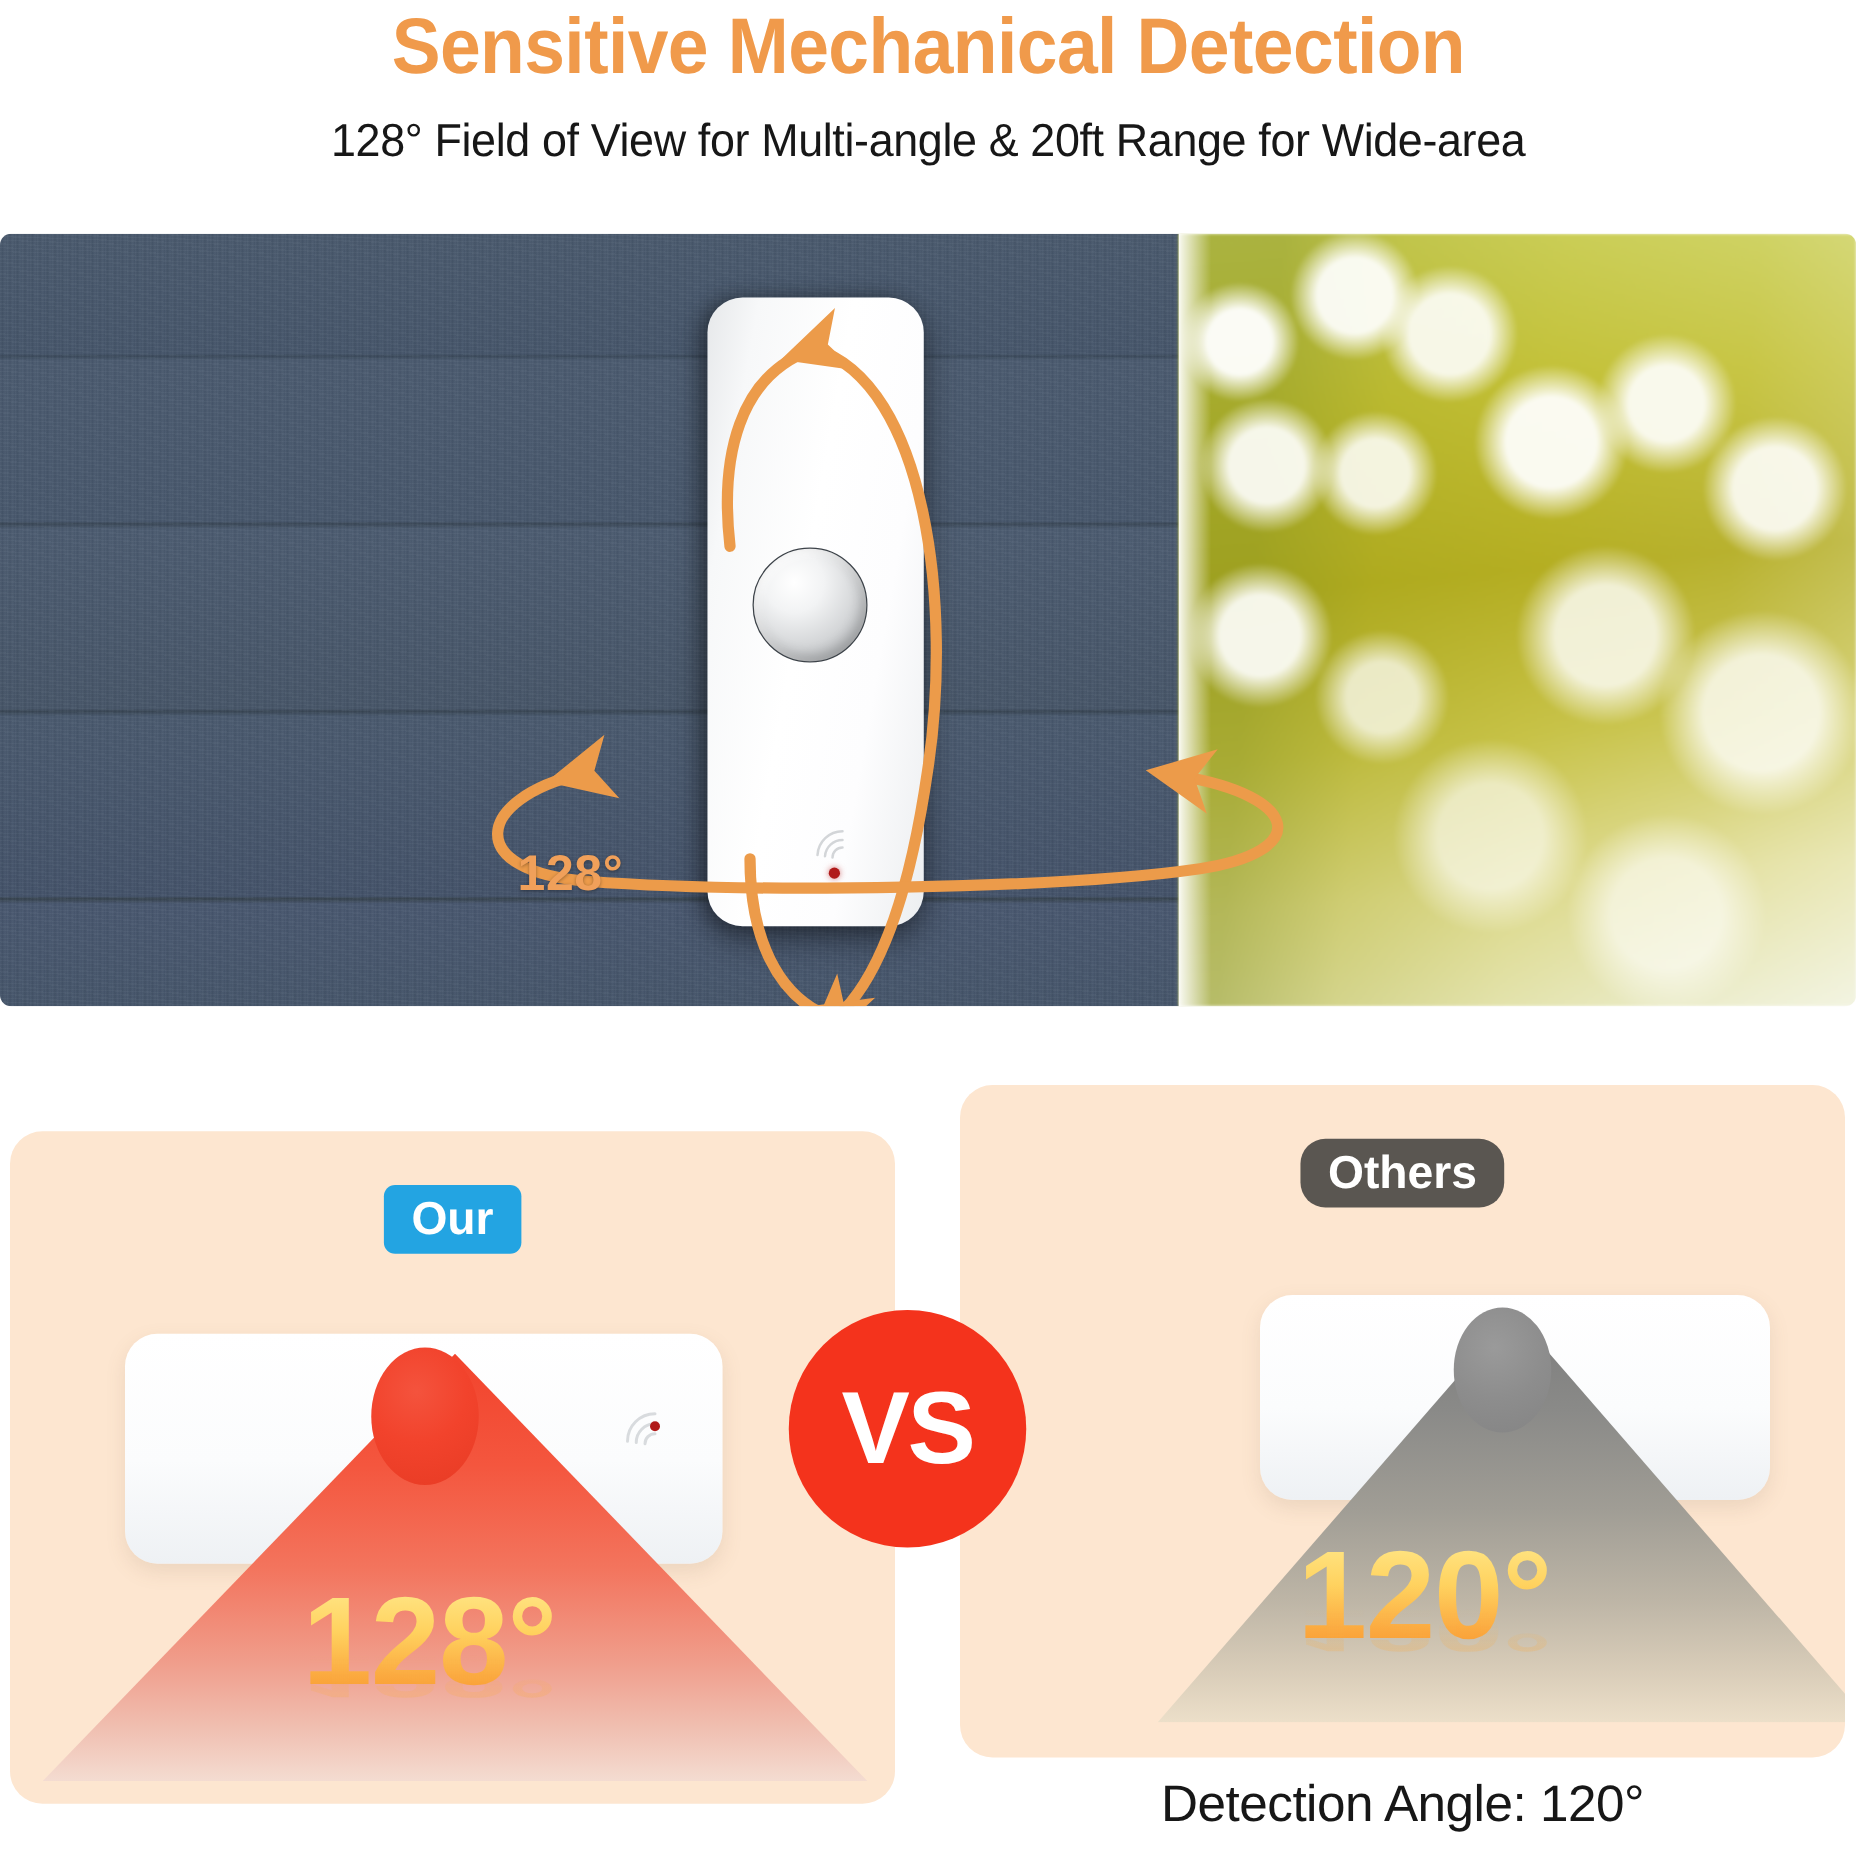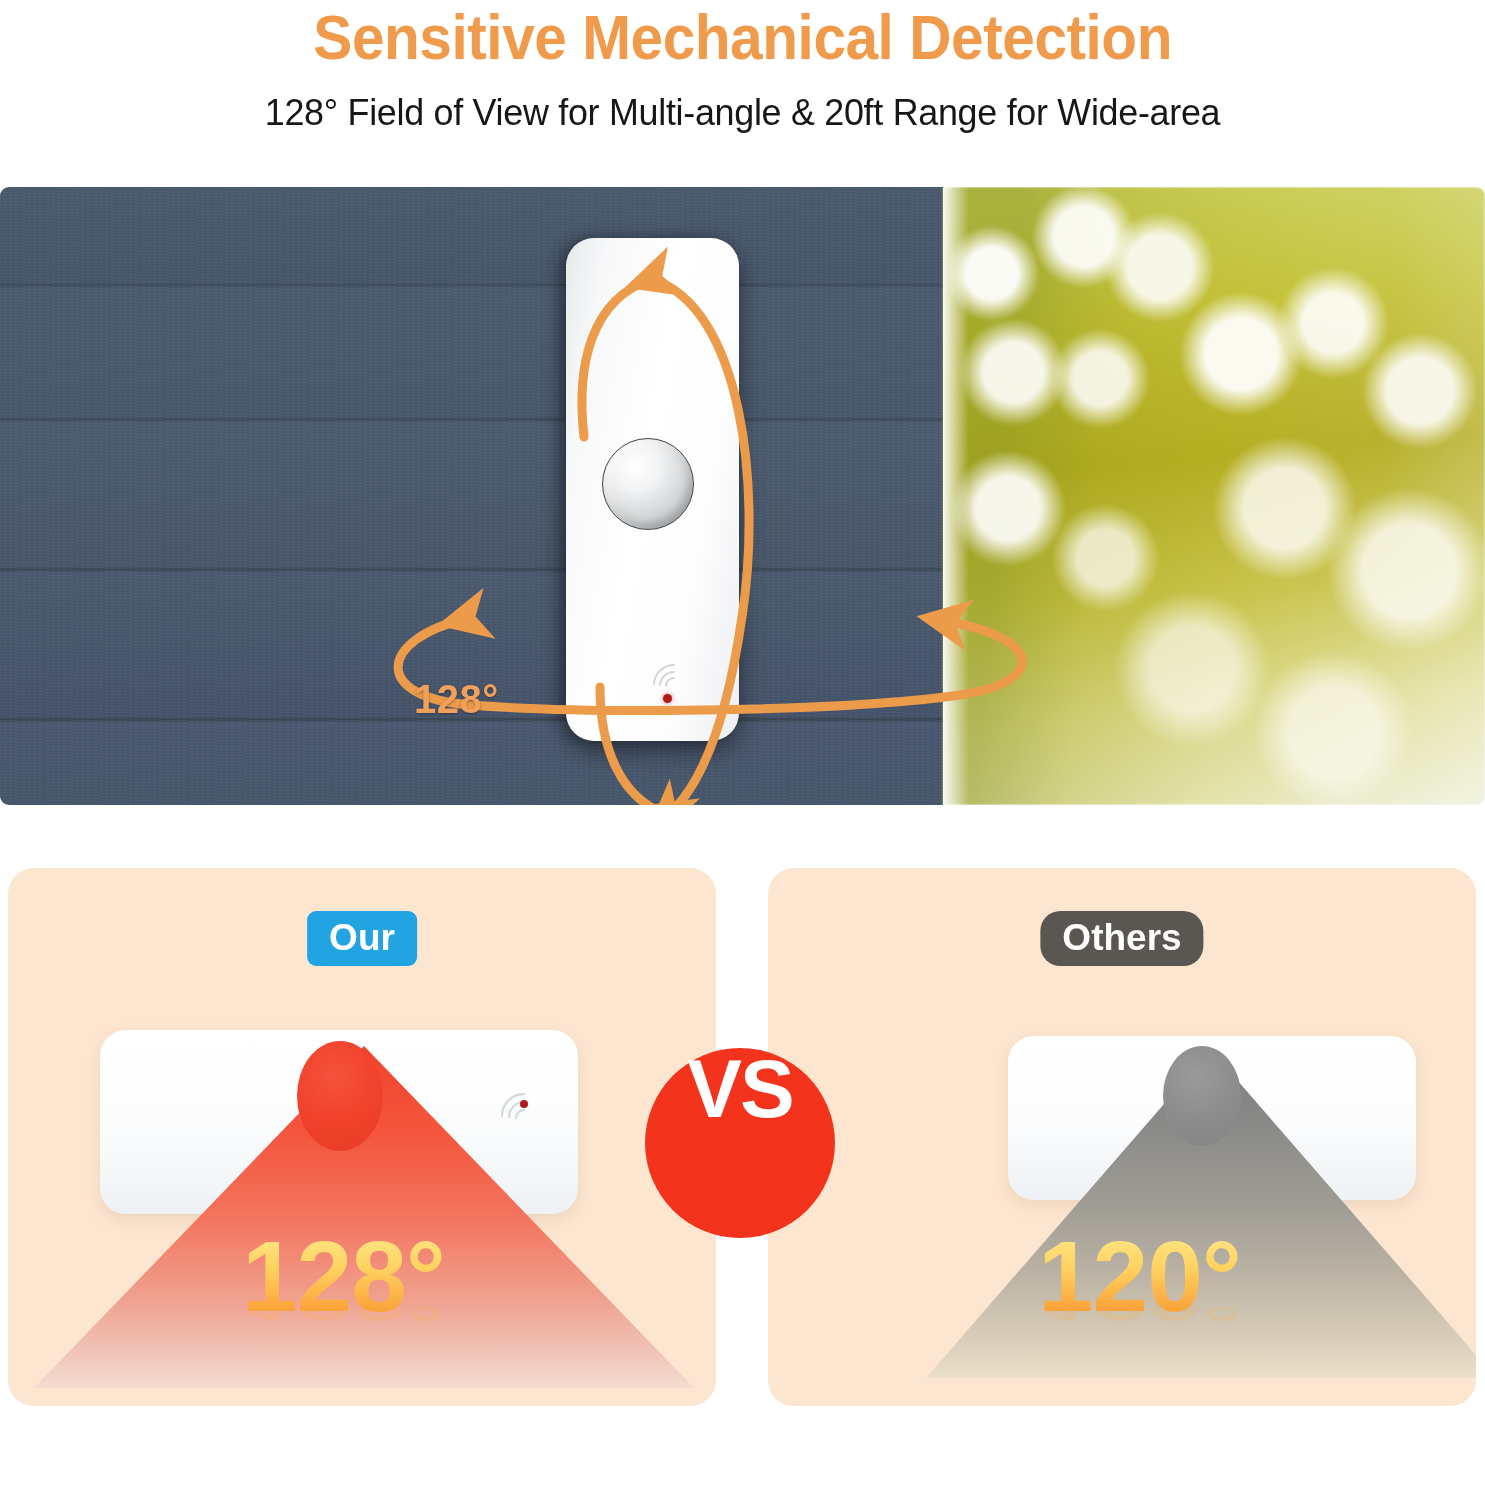--- a/index.html
+++ b/index.html
@@ -97,21 +97,21 @@
     text-shadow: 0 1px 3px rgba(0,0,0,.35);
   }
   .hero-arrows { position: absolute; left: 0; top: 0; width: 1485px; height: 618px; pointer-events: none; }
 
   
   .compare { position: absolute; left: 0; top: 868px; width: 1485px; height: 632px; }
   .panel {
     position: absolute; top: 0; width: 708px; height: 538px;
     background: #FDE6D0; border-radius: 26px; overflow: hidden;
   }
-  .panel-left  { left: 8px; }
+  .panel-left  { left: 8px; margin-top: 37px; }
   .panel-right { left: 768px; }
 
   .tag {
     position: absolute; top: 43px; left: 50%; transform: translateX(-50%);
     padding: 8px 22px 10px; border-radius: 9px; color: #fff;
     font-size: 37px; font-weight: bold; line-height: 1; white-space: nowrap;
   }
   .tag-our    { background: #23A4E2; }
   .tag-others { background: #5A5651; border-radius: 20px; }
 
@@ -157,23 +157,23 @@
   }
   .refl-our    { left: 234px; top: 460px; }
   .refl-others { left: 270px; top: 460px; }
 
   .panel-sig { position: absolute; opacity: .5; }
   .sig-our { left: 490px; top: 222px; width: 42px; height: 30px; }
   .sig-led { position: absolute; left: 512px; top: 232px; width: 8px; height: 8px;
              border-radius: 50%; background: #b01a1a; }
 
   .vs-badge {
-    position: absolute; left: 645px; top: 180px; width: 190px; height: 190px;
+    position: absolute; left: 631px; top: 180px; width: 190px; height: 190px;
     border-radius: 50%; background: #F4331C;
-    display: flex; justify-content: center; z-index: 5;
+    display: flex; align-items: center; justify-content: center; z-index: 5;
   }
   .vs-text { color: #fff; font-size: 82px; font-weight: bold; letter-spacing: -2px; line-height: 1; }
 
   .caption {
     position: absolute; top: 552px; font-size: 41px; color: #171717;
     white-space: nowrap; letter-spacing: -0.4px; text-align: center;
   }
   .caption-left  { left: 8px;   width: 708px; }
   .caption-right { left: 768px; width: 708px; }
 </style>
@@ -246,15 +246,16 @@
       <div class="cone cone-others"></div>
       <div class="dome-dot dome-others"></div>
       <div class="cone-value value-others">120°</div>
       <div class="cone-value-reflection refl-others">120°</div>
     </div>
 
     <div class="vs-badge">
       <span class="vs-text">VS</span>
     </div>
 
+    <div class="caption caption-right">Detection Angle: 120°</div>
 
   </div>
 </div>
 
 </body></html>

